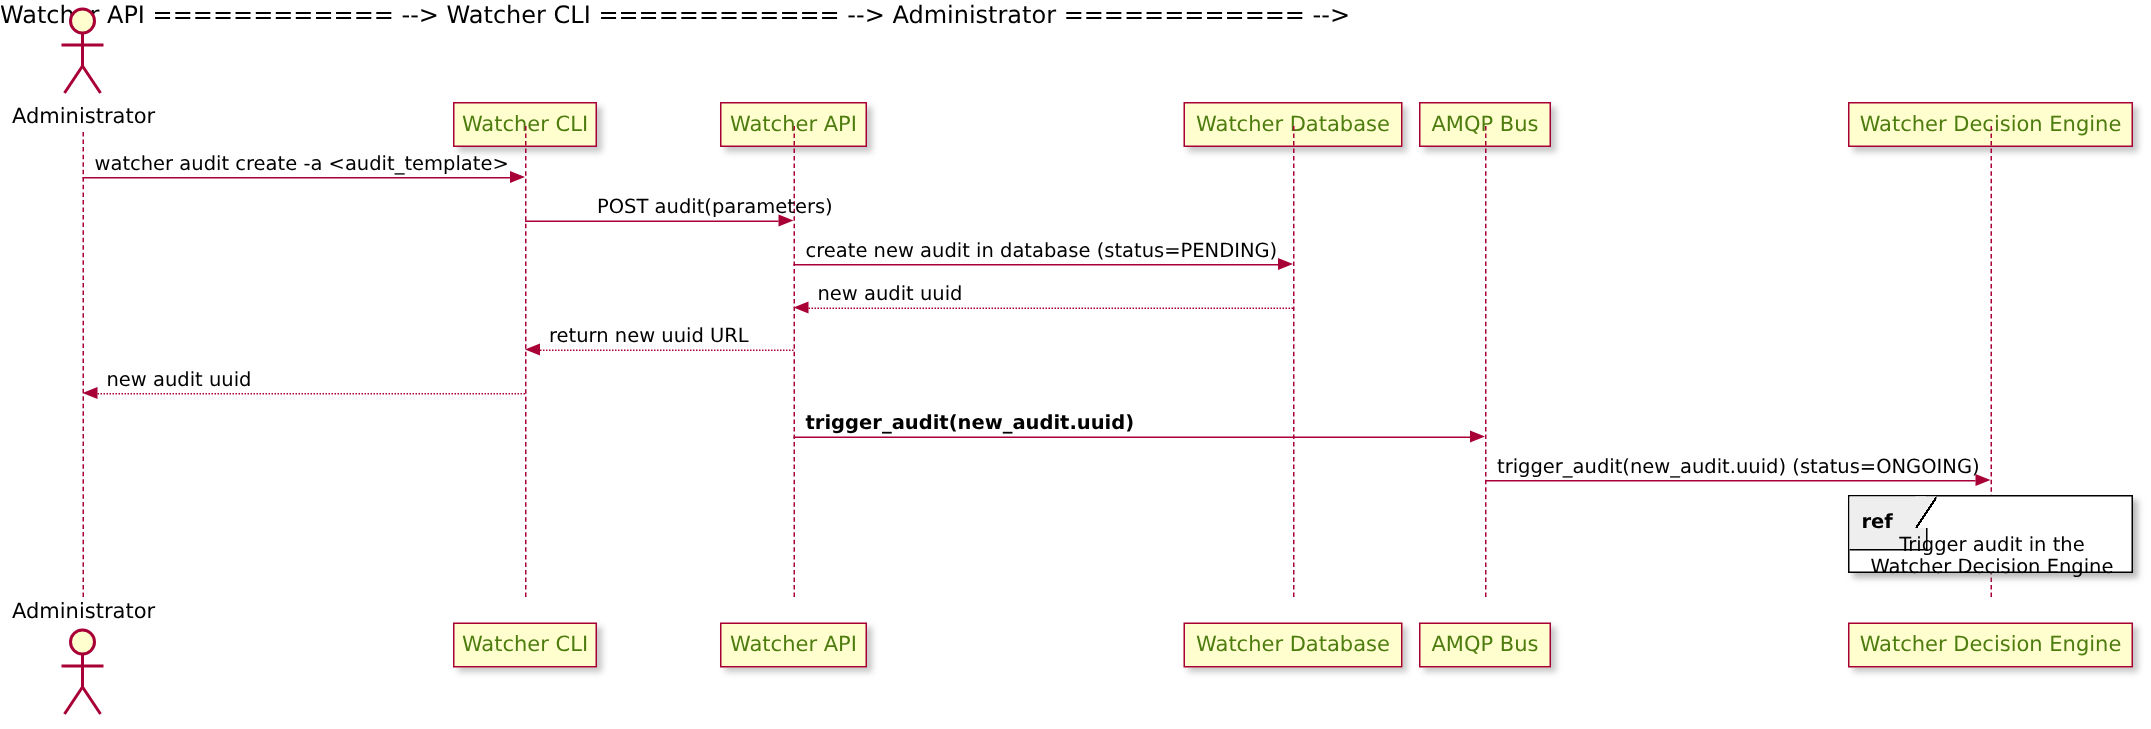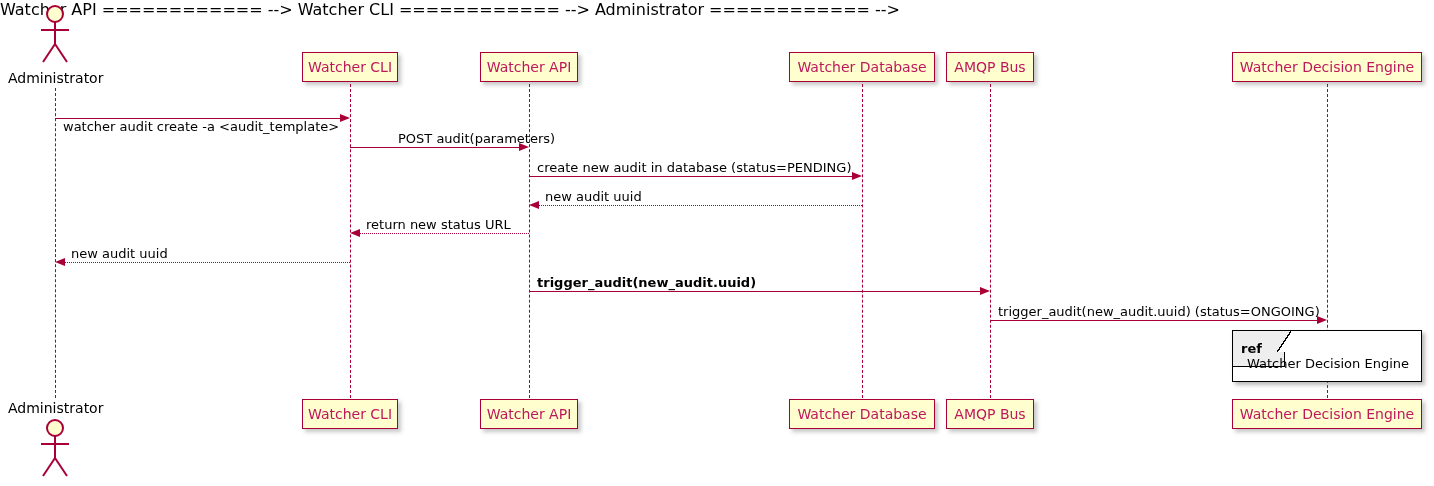--- a/index.html
+++ b/index.html
@@ -16,28 +16,29 @@
     height: 486px;
     background: #FFFFFF;
     overflow: hidden;
   }
   
   .participant {
     position: absolute;
     box-sizing: border-box;
     background: #FEFECE;
     border: 1.5px solid #A80036;
-    color: #be185d;
+    color: #4d7c0f;
     font-size: 14px;
     line-height: 1;
     display: flex;
     align-items: center;
     justify-content: center;
     white-space: nowrap;
     box-shadow: 3px 3px 4px rgba(130,130,130,0.45);
+    margin-top: 16px;
   }
   
   .actor-wrap {
     position: absolute;
   }
   .actor-label {
     position: absolute;
     font-size: 14px;
     color: #000000;
     white-space: nowrap;
@@ -161,41 +162,41 @@
 
   
   <div class="lifeline" style="left:55px; top:88px; height:310px;"></div>
   <div class="lifeline" style="left:350px; top:84px; height:314px;"></div>
   <div class="lifeline" style="left:529px; top:84px; height:314px;"></div>
   <div class="lifeline" style="left:862px; top:84px; height:314px;"></div>
   <div class="lifeline" style="left:990px; top:84px; height:314px;"></div>
   <div class="lifeline" style="left:1327px; top:84px; height:314px;"></div>
 
   
-  <div class="msg-label" style="left:63px; top:120px;">watcher audit create -a &lt;audit_template&gt;</div>
+  <div class="msg-label" style="left:63px; top:103px;">watcher audit create -a &lt;audit_template&gt;</div>
   <div class="msg-line" style="left:55px; top:118px; width:285px;"></div>
   <div class="arrow-head right" style="left:340px; top:113.5px;"></div>
 
   
   <div class="msg-label" style="left:358px; top:132px;margin-left:40px;">POST audit(parameters)</div>
   <div class="msg-line" style="left:350px; top:147px; width:169px;"></div>
   <div class="arrow-head right" style="left:519px; top:142.5px;"></div>
 
   
   <div class="msg-label" style="left:537px; top:161px;">create new audit in database (status=PENDING)</div>
   <div class="msg-line" style="left:529px; top:176px; width:323px;"></div>
   <div class="arrow-head right" style="left:852px; top:171.5px;"></div>
 
    Watcher API ============ --&gt;
   <div class="msg-label" style="left:545px; top:190px;">new audit uuid</div>
   <div class="msg-line dotted" style="left:539px; top:205px; width:323px;"></div>
   <div class="arrow-head left" style="left:529px; top:200.5px;"></div>
 
    Watcher CLI ============ --&gt;
-  <div class="msg-label" style="left:366px; top:218px;">return new status URL</div>
+  <div class="msg-label" style="left:366px; top:218px;">return new uuid URL</div>
   <div class="msg-line dotted" style="left:360px; top:233px; width:169px;"></div>
   <div class="arrow-head left" style="left:350px; top:228.5px;"></div>
 
    Administrator ============ --&gt;
   <div class="msg-label" style="left:71px; top:247px;">new audit uuid</div>
   <div class="msg-line dotted" style="left:65px; top:262px; width:285px;"></div>
   <div class="arrow-head left" style="left:55px; top:257.5px;"></div>
 
   
   <div class="msg-label" style="left:537px; top:276px;font-weight:bold;">trigger_audit(new_audit.uuid)</div>
@@ -210,20 +211,21 @@
   
   <div class="ref-box" style="left:1232px; top:330px; width:190px; height:52px;">
     <div class="ref-tab" style="width:52px;">
       <span>ref</span>
     </div>
     <div class="ref-tab-clip" style="left:44px;
                 background:
                   linear-gradient(to bottom right, #EEEEEE 0%, #EEEEEE 48%, #000000 48%, #000000 54%, #FFFFFF 54%, #FFFFFF 100%);">
     </div>
     <div class="ref-text" style="left:0; top:25px; width:190px;">
+      <div>Trigger audit in the</div>
       <div>Watcher Decision Engine</div>
     </div>
   </div>
 
   
   <div class="participant" style="left:302px; top:399px; width:96px; height:30px;">
     <span>Watcher CLI</span>
   </div>
 
   <div class="participant" style="left:480px; top:399px; width:98px; height:30px;">

